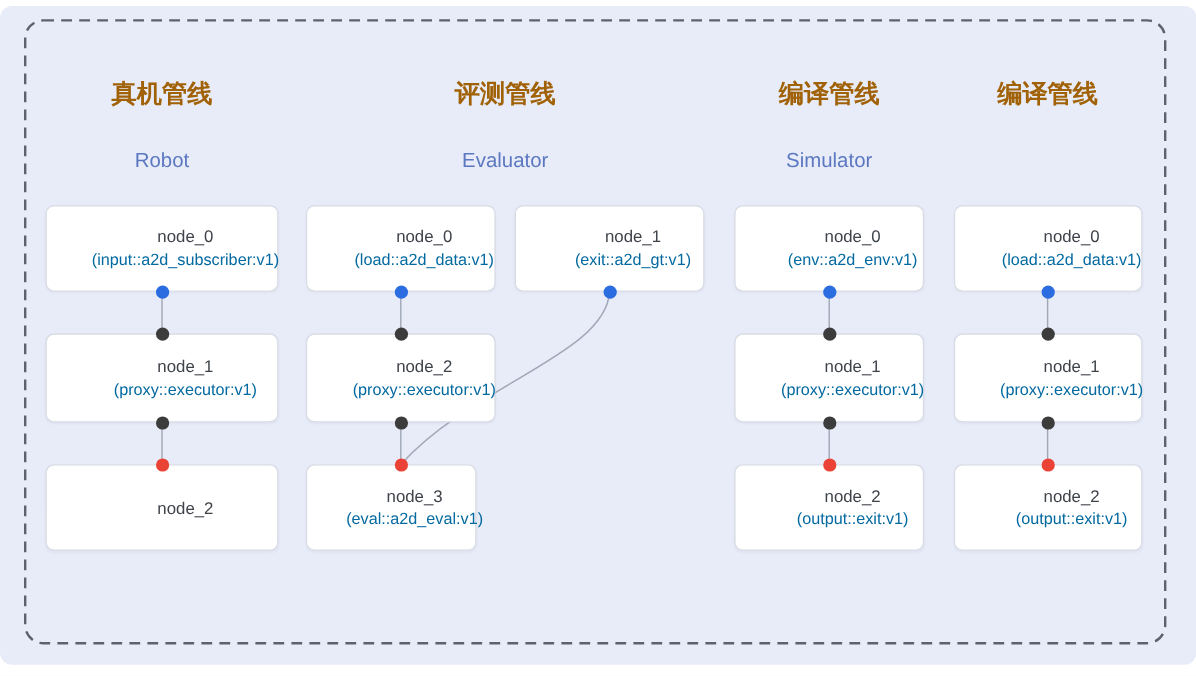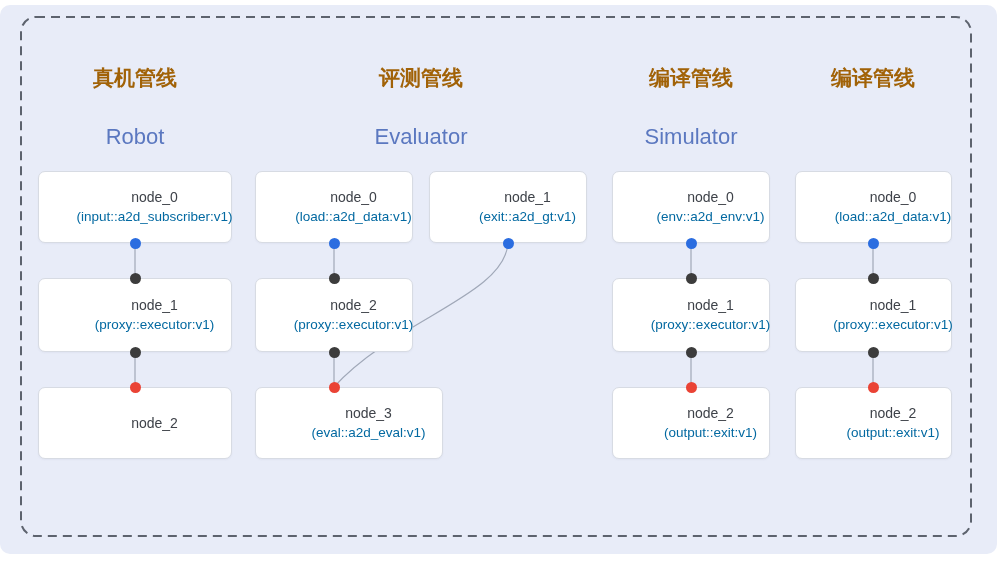--- a/index.html
+++ b/index.html
@@ -12,21 +12,21 @@
     position:absolute;left:0;top:5px;width:997px;height:549px;
     background:#e8ecf8;border-radius:10px;
   }
   .underlay{position:absolute;left:0;top:0;}
   .title-cn{
     position:absolute;transform:translateX(-50%);
     font-size:21px;font-weight:bold;color:#a16207;white-space:nowrap;
   }
   .title-en{
     position:absolute;transform:translateX(-50%);
-    font-size:22px;color:#5b78c0;white-space:nowrap;
+    font-size:17px;color:#5b78c0;white-space:nowrap;
   }
   .box{
     position:absolute;background:#ffffff;border:1px solid #d7dbe3;border-radius:7px;
     box-sizing:border-box;display:flex;flex-direction:column;align-items:center;justify-content:center;
     box-shadow:0 1px 2px rgba(70,80,110,0.05);
     padding-left:39px;
   }
   .nname{font-size:14px;color:#3e4249;line-height:1.45;}
   .ntype{font-size:13.5px;color:#0369a1;line-height:1.45;}
   .dot{position:absolute;width:11px;height:11px;border-radius:50%;}
@@ -83,21 +83,21 @@
     <div class="ntype">(load::a2d_data:v1)</div>
   </div>
   <div class="box" style="left:429px;top:171px;width:158px;height:72px">
     <div class="nname">node_1</div>
     <div class="ntype">(exit::a2d_gt:v1)</div>
   </div>
   <div class="box" style="left:255px;top:278px;width:158px;height:74px">
     <div class="nname">node_2</div>
     <div class="ntype">(proxy::executor:v1)</div>
   </div>
-  <div class="box" style="left:255px;top:387px;width:188px;height:72px">
+  <div class="box" style="left:255px;top:387px;width:142px;height:72px">
     <div class="nname">node_3</div>
     <div class="ntype">(eval::a2d_eval:v1)</div>
   </div>
 
   <div class="box" style="left:612px;top:171px;width:158px;height:72px">
     <div class="nname">node_0</div>
     <div class="ntype">(env::a2d_env:v1)</div>
   </div>
   <div class="box" style="left:612px;top:278px;width:158px;height:74px">
     <div class="nname">node_1</div>

